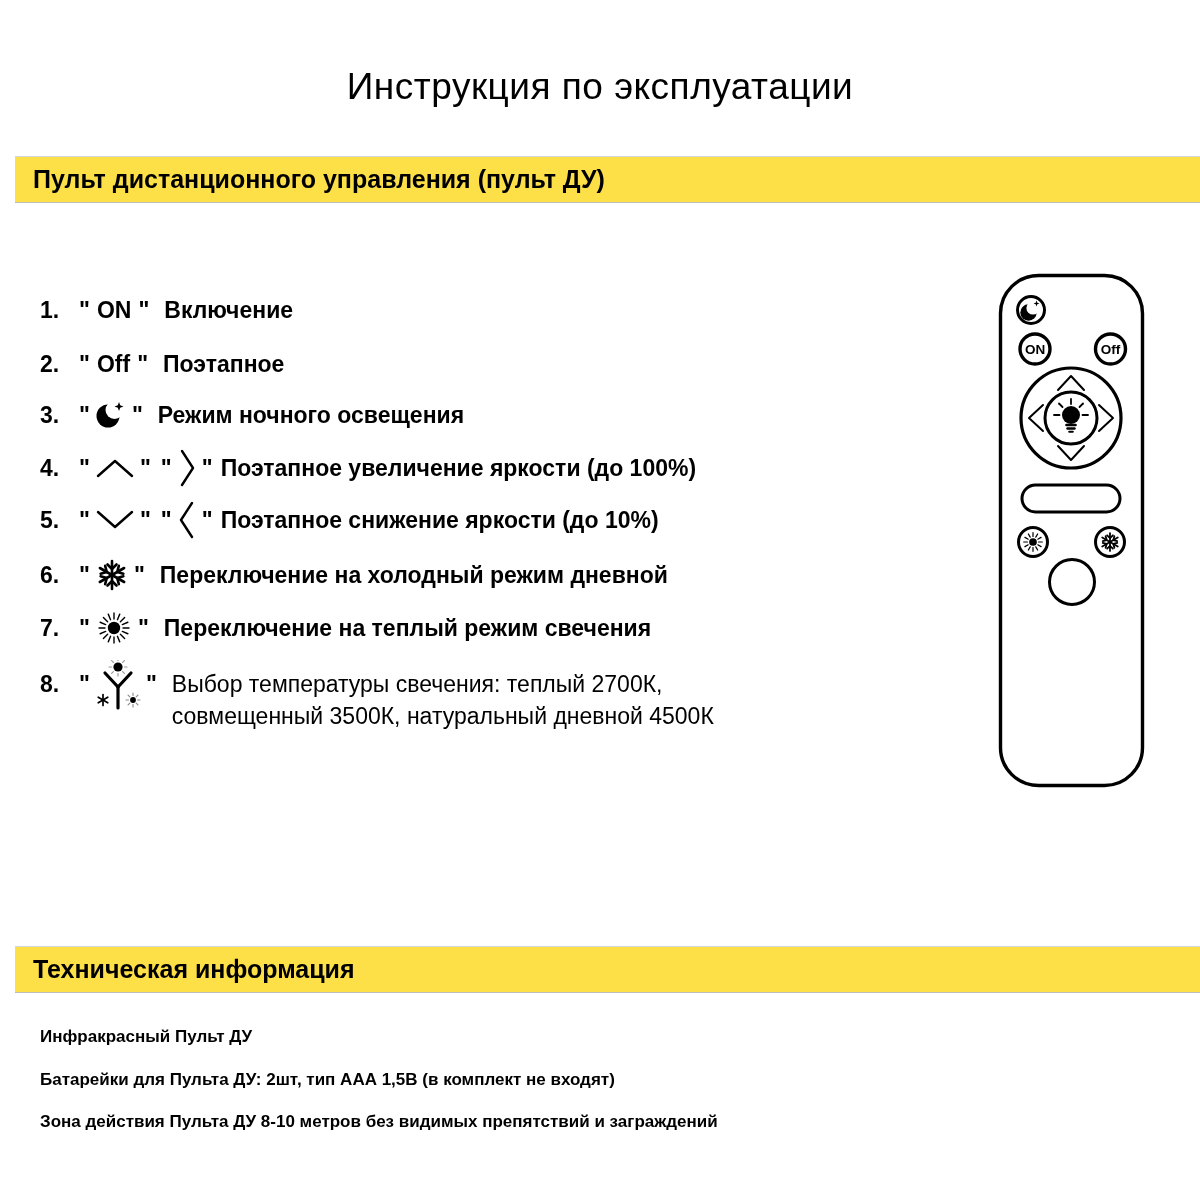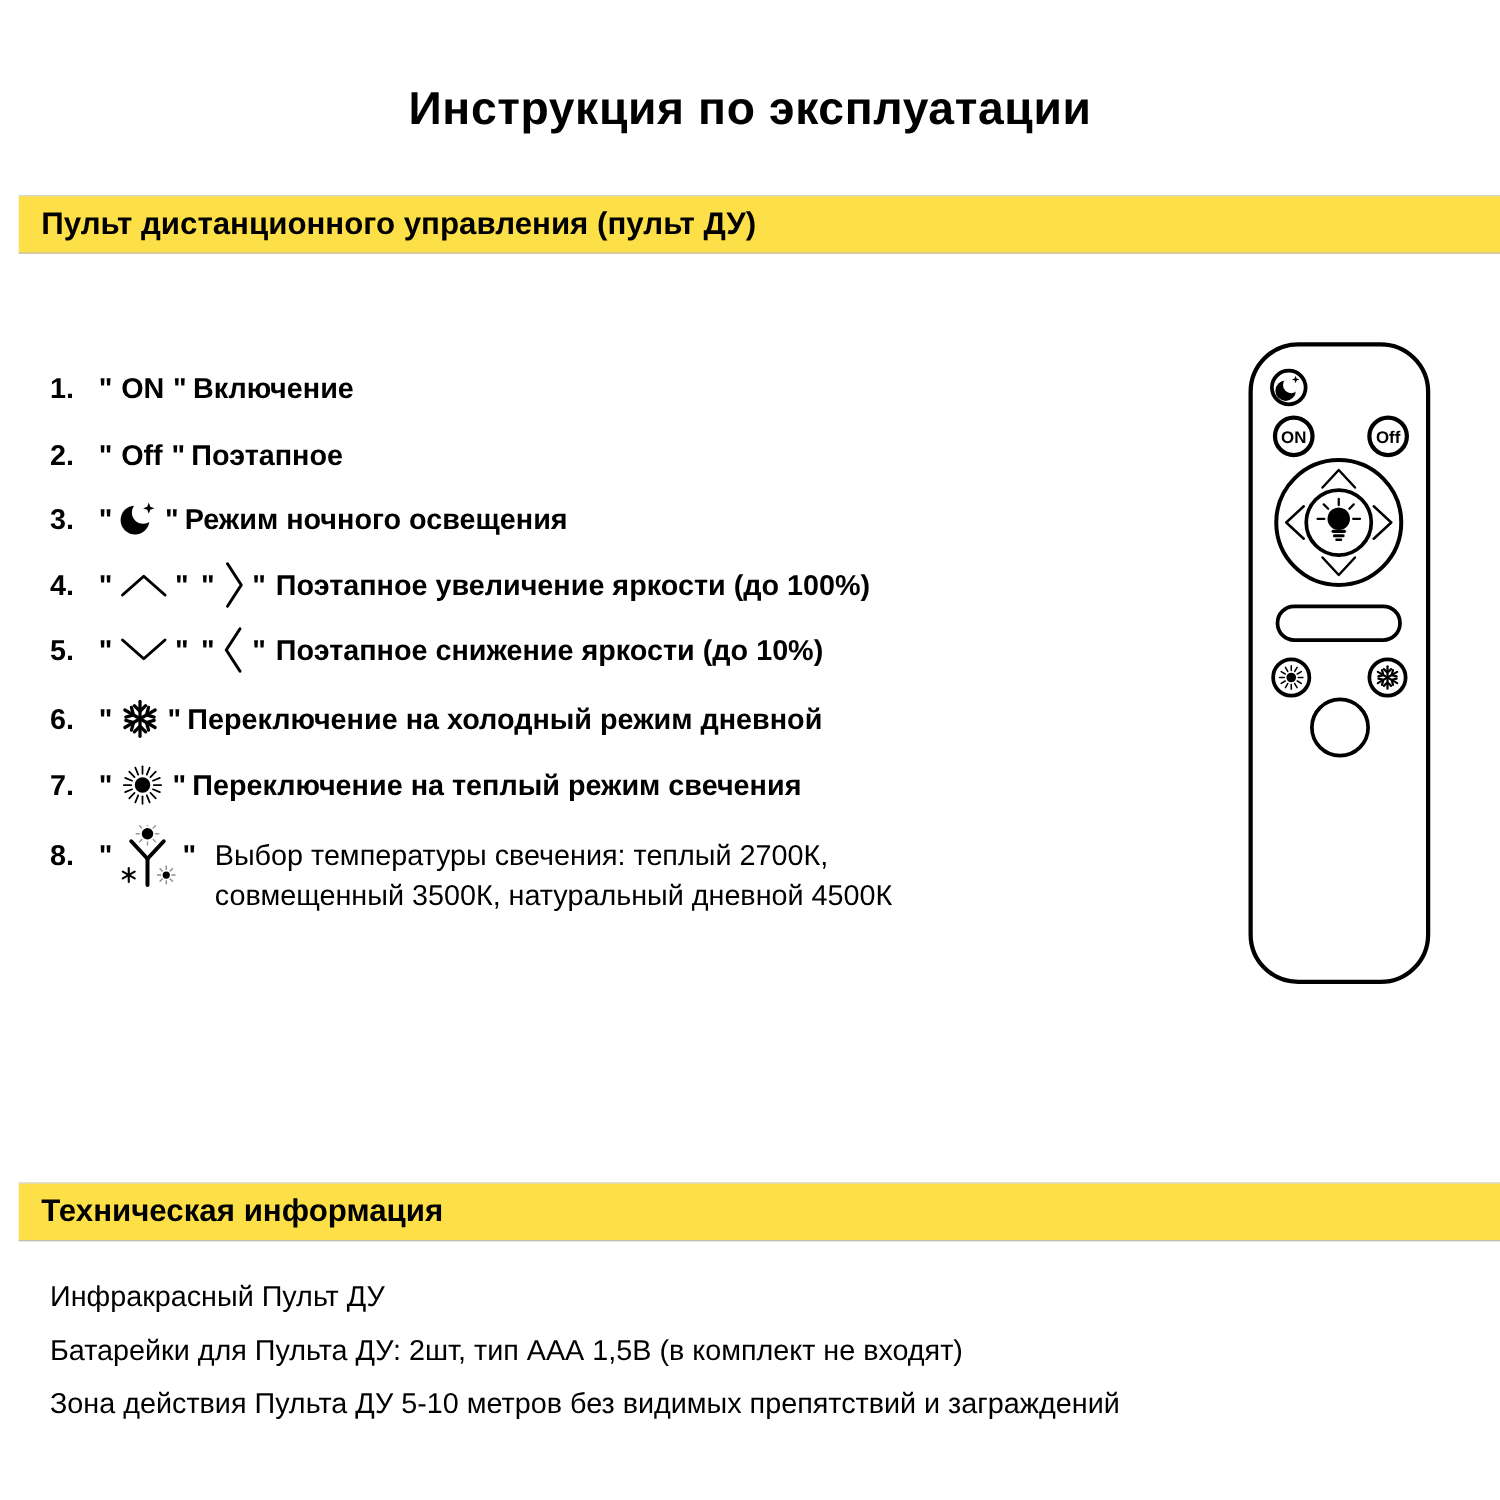--- a/index.html
+++ b/index.html
@@ -2,45 +2,45 @@
 <html><head>
 <meta charset="utf-8">
 <style>
   html,body{margin:0;padding:0;background:#fff;}
   .page{
     position:relative;width:1200px;height:1200px;background:#fff;
     font-family:"Liberation Sans",sans-serif;color:#000;overflow:hidden;
   }
   .title{
     position:absolute;top:66px;left:0;width:1200px;text-align:center;
-    font-size:37px;font-weight:700;letter-spacing:.5px;
+    font-size:37px;font-weight:400;letter-spacing:.5px;
   }
   .bar{
     position:absolute;left:15px;right:0;height:47px;background:#fde047;
     display:flex;align-items:center;padding-left:18px;box-sizing:border-box;
     border-top:1px solid #d6d6d6;border-bottom:1px solid #bdbdbd;
   }
   .bar .bar-label{font-weight:700;font-size:25px;}
   .bar-remote{top:156px;}
   .bar-tech{top:904px;margin-top:42px;}
   .row{
     position:absolute;left:40px;height:44px;display:flex;align-items:center;
     font-weight:700;font-size:23px;white-space:nowrap;
   }
   .row .num{width:34px;}
   .q{margin:0 5px;}
-  .desc{}
+  .desc{margin-left:10px;}
   .desc-far{margin-left:3px;}
   .tok{margin:0 2px;}
   .row svg{display:block;}
   .row-8{top:662px;height:auto;align-items:flex-start;}
   .row-8 .num,.row-8 .q{line-height:44px;}
   .row-8 .item-icon{margin-top:-2px;}
   .row-8 .desc2{margin-left:10px;margin-top:6px;line-height:32px;font-weight:400;}
-  .tech-line{position:absolute;left:40px;font-size:23px;font-weight:400;line-height:30px;white-space:nowrap;}
+  .tech-line{position:absolute;left:40px;font-size:17px;font-weight:700;line-height:30px;white-space:nowrap;}
   .remote-wrap{position:absolute;left:995px;top:272px;}
 </style>
 </head>
 <body>
 
 <div class="page">
 
   <div class="title">Инструкция по эксплуатации</div>
 
   <div class="bar bar-remote">
@@ -304,15 +304,15 @@
       <circle cx="77" cy="310" r="22.5" fill="none" stroke="#000" stroke-width="3"></circle>
     </svg>
   </div>
 
   <div class="bar bar-tech">
     <span class="bar-label">Техническая информация</span>
   </div>
 
   <div class="tech-line" style="top:1022px">Инфракрасный Пульт ДУ</div>
   <div class="tech-line" style="top:1065px">Батарейки для Пульта ДУ: 2шт, тип ААА 1,5В (в комплект не входят)</div>
-  <div class="tech-line" style="top:1107px">Зона действия Пульта ДУ 5-10 метров без видимых препятствий и заграждений</div>
+  <div class="tech-line" style="top:1107px">Зона действия Пульта ДУ 8-10 метров без видимых препятствий и заграждений</div>
 
 </div>
 
 </body></html>

